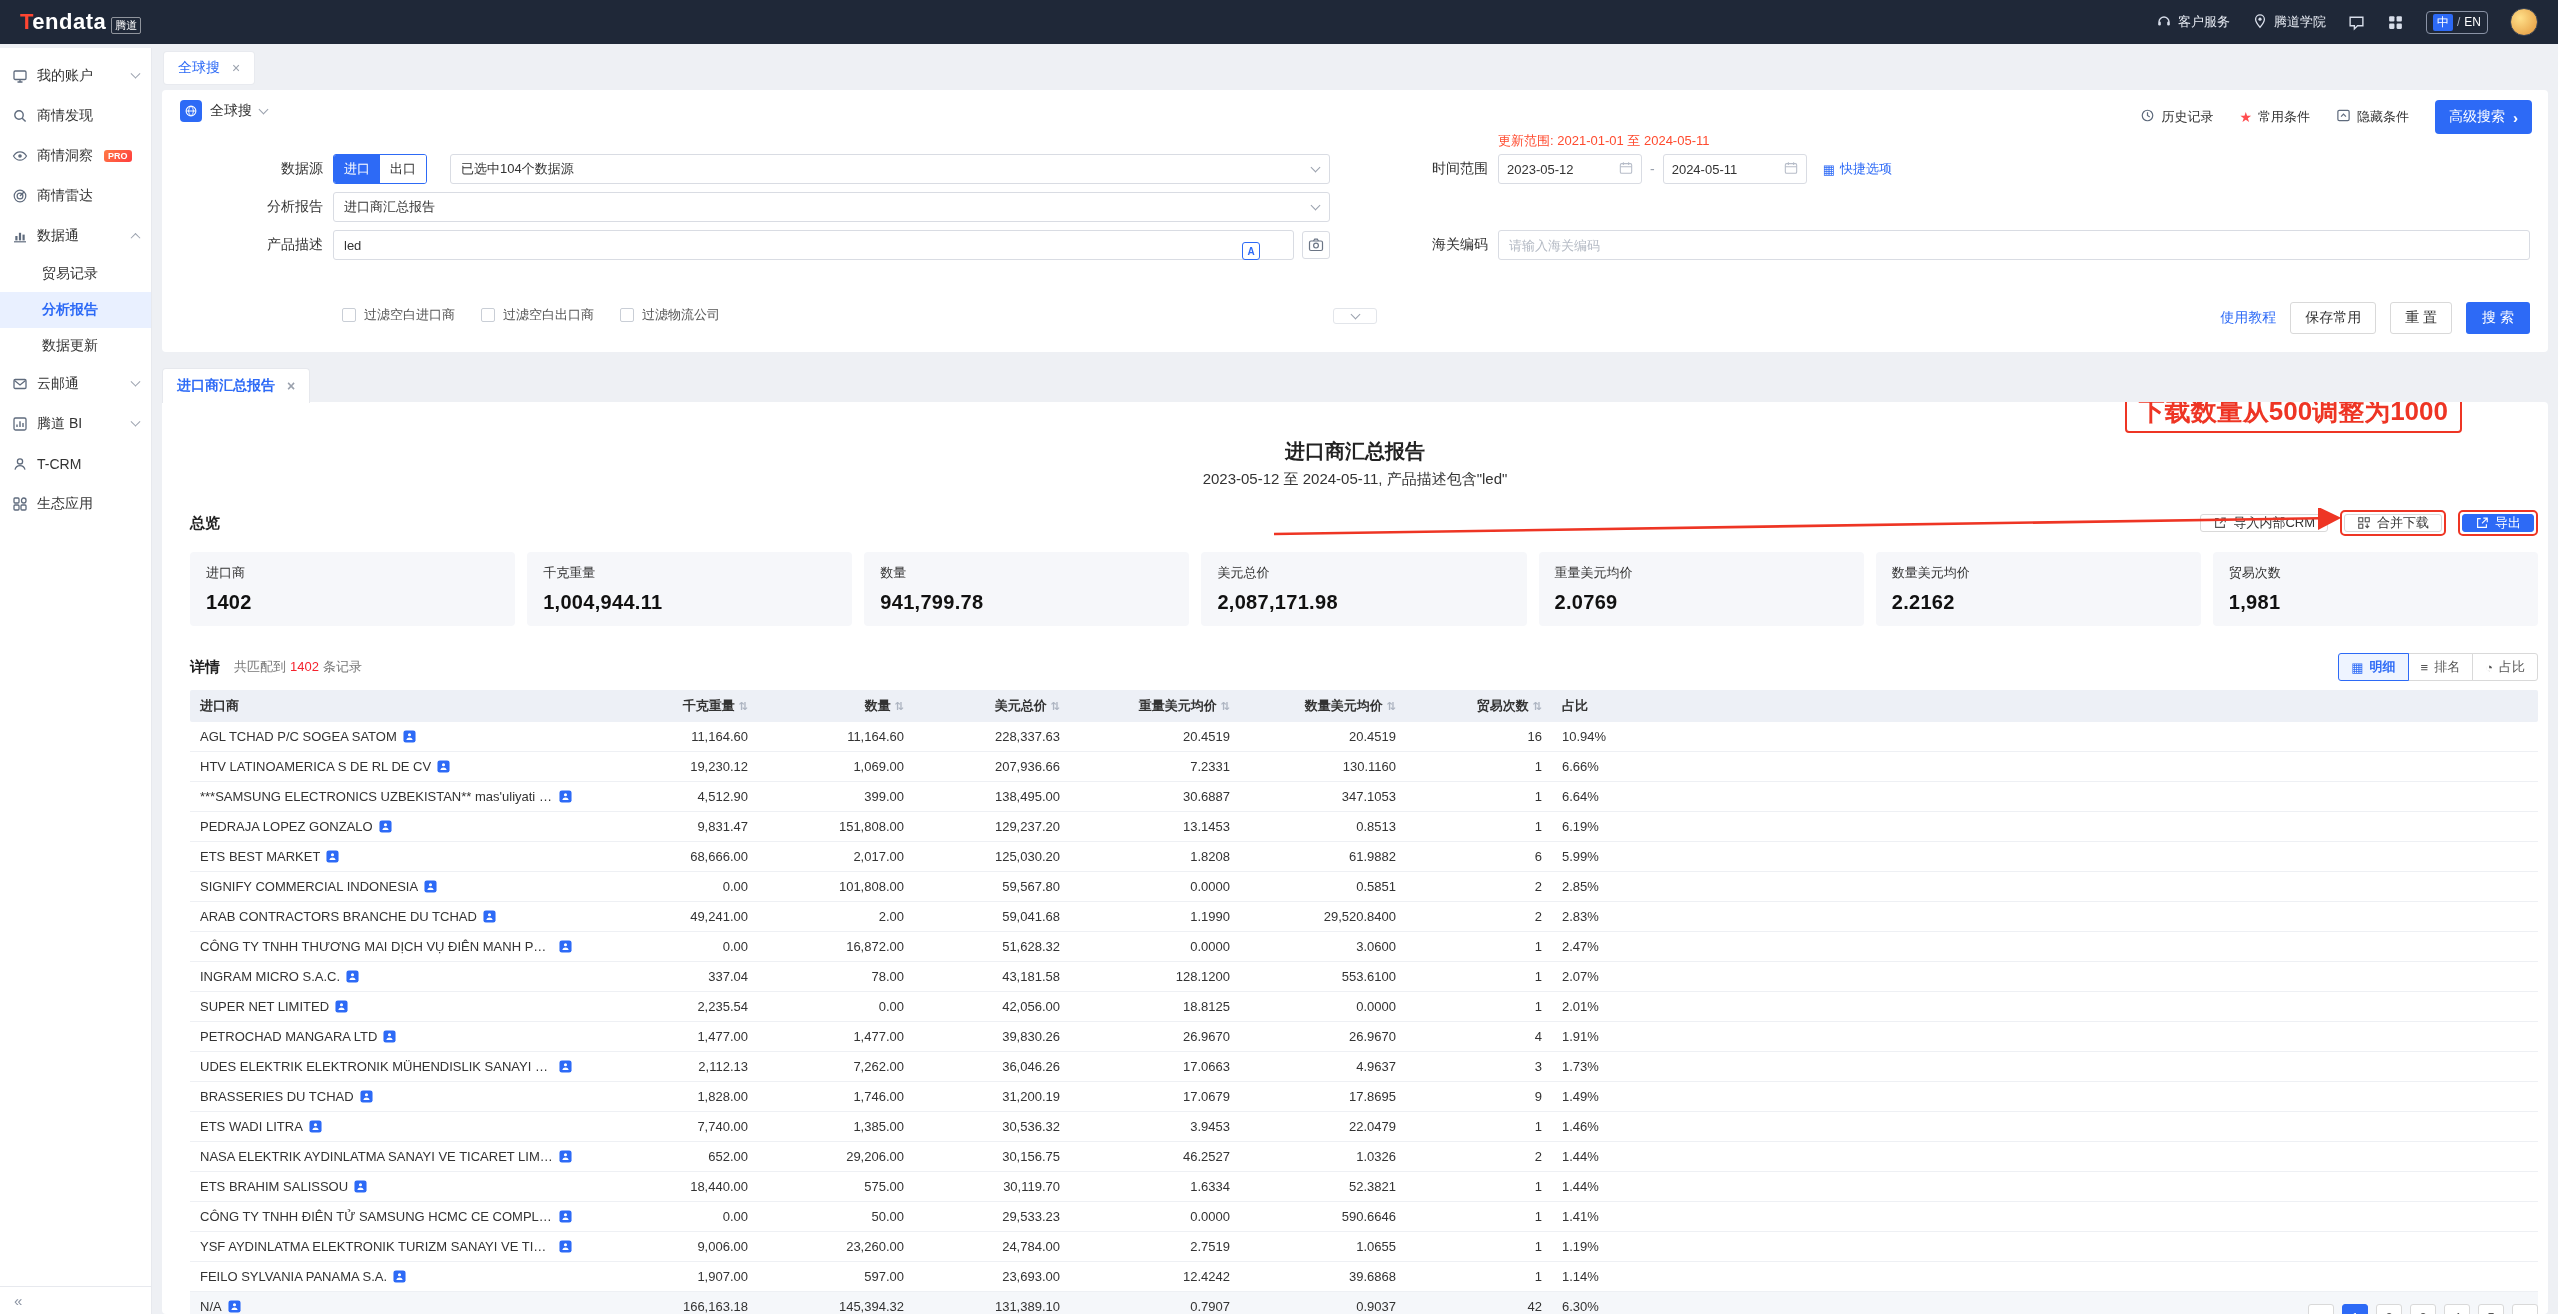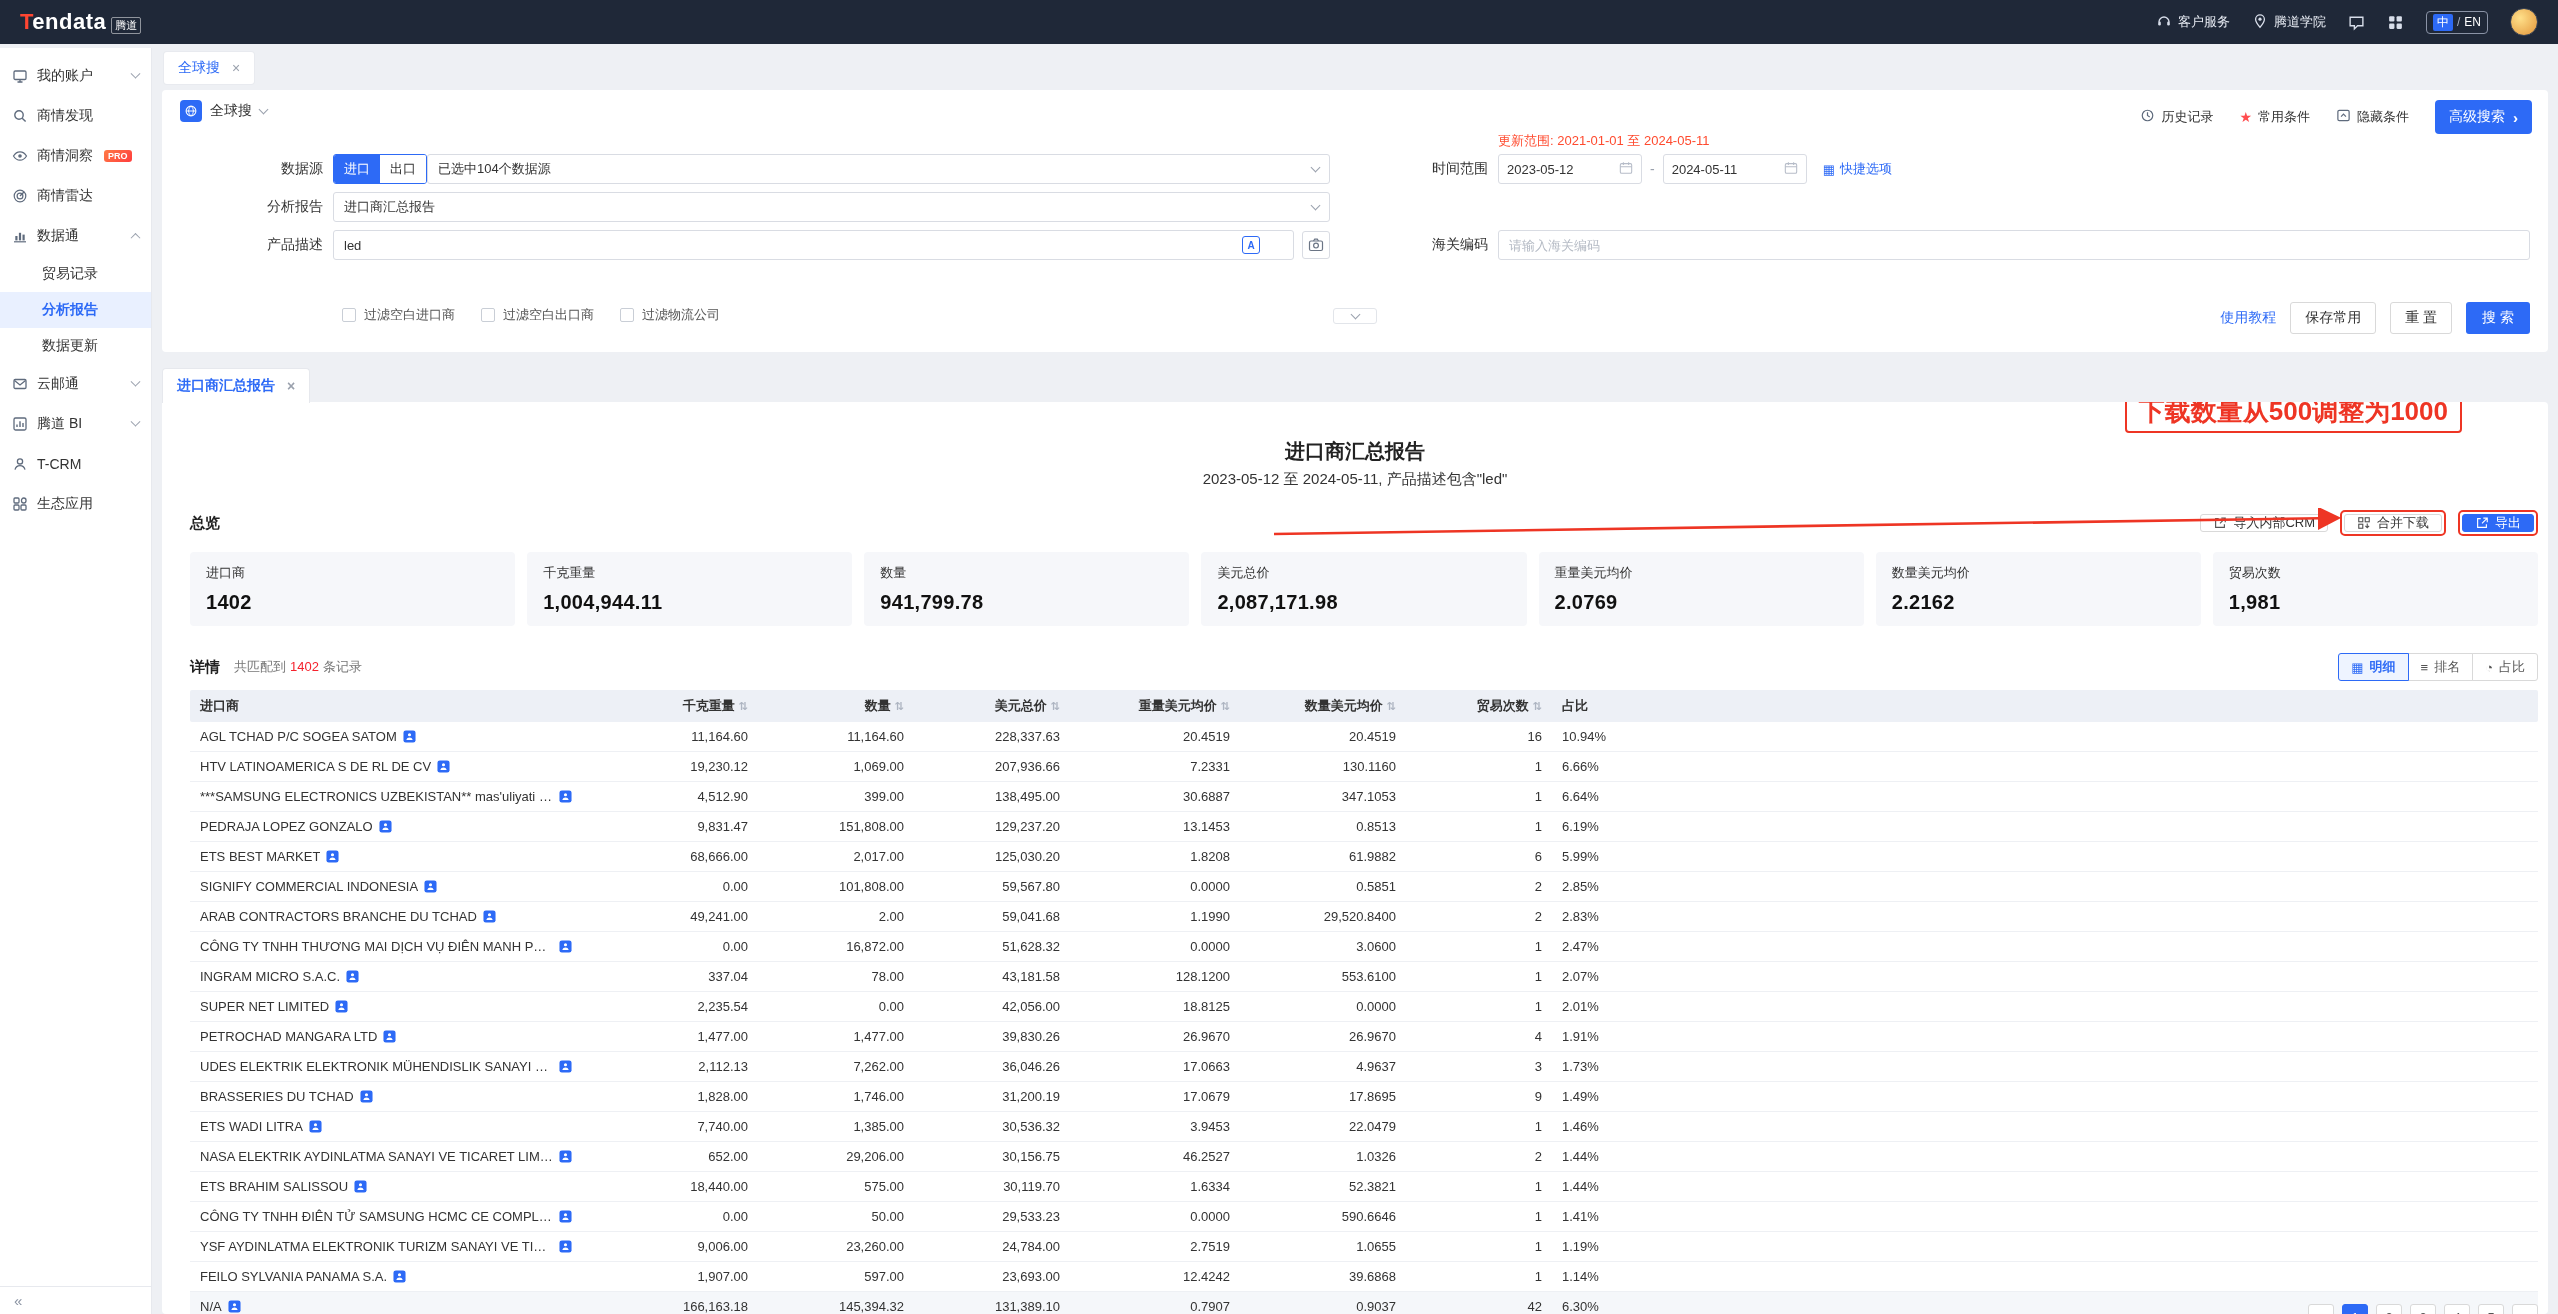--- a/index.html
+++ b/index.html
@@ -47,30 +47,30 @@
   .tool{display:flex;align-items:center;gap:6px;font-size:13px;color:#333;cursor:pointer}
   .tool .star{color:#ff4d4f;font-size:14px;line-height:1}
   .adv-btn{background:#2d6af6;color:#fff;border:none;border-radius:4px;padding:8px 14px;font-size:14px;display:flex;align-items:center;gap:8px;cursor:pointer;font-family:inherit}
   .adv-btn .arr{font-size:15px;font-weight:bold}
   .update-range{position:absolute;left:1336px;top:42px;color:#ff4a2e;font-size:13px}
   .srow{position:absolute;left:18px;right:18px;height:30px}
   .fl{display:flex;align-items:center;width:1150px}
   .flabel{width:153px;text-align:right;padding-right:10px;font-size:14px;color:#333;white-space:nowrap}
   .fr{position:absolute;left:1160px;right:0;top:0;display:flex;align-items:center}
   .flabel2{width:158px;text-align:right;padding-right:10px;font-size:14px;color:#333;white-space:nowrap}
-  .seg{display:flex;margin-right:0;border-radius:3px;overflow:hidden;border:1px solid #2d6af6}
+  .seg{display:flex;margin-right:23px;border-radius:3px;overflow:hidden;border:1px solid #2d6af6}
   .seg span{padding:5px 10px;font-size:13px;cursor:pointer}
   .seg .on{background:#2d6af6;color:#fff}
   .seg .off{background:#fff;color:#333}
   .sel{flex:1;height:30px;border:1px solid #d9dce3;border-radius:3px;background:#fff;display:flex;align-items:center;justify-content:space-between;padding:0 10px;font-size:13px;color:#333;cursor:pointer}
   .sel .ph{color:#b4bac4}
   .chev-d{width:7px;height:7px;border-right:1.4px solid #9aa1ad;border-bottom:1.4px solid #9aa1ad;transform:rotate(45deg);margin-top:-3px}
   .tinput{flex:1;height:30px;border:1px solid #d9dce3;border-radius:3px;padding:0 64px 0 10px;font-size:13px;color:#333;font-family:inherit;outline:none}
   .tinput::placeholder{color:#b4bac4}
-  .inwrap{position:relative;flex:1;display:flex;align-items:center}
+  .inwrap{position:relative;flex:1;display:flex;align-items:flex-end}
   .in-ic{position:absolute;right:34px;display:flex;cursor:pointer}
   .tr-ic{width:18px;height:18px;border:1px solid #2d6af6;border-radius:3px;color:#2d6af6;font-size:10px;font-weight:bold;display:flex;align-items:center;justify-content:center}
   .cam-btn{width:28px;height:28px;border:1px solid #d9dce3;border-radius:3px;background:#fff;display:flex;align-items:center;justify-content:center;margin-left:8px;cursor:pointer}
   .dinput{width:144px;height:30px;border:1px solid #d9dce3;border-radius:3px;background:#fff;display:flex;align-items:center;justify-content:space-between;padding:0 8px;font-size:13px;color:#333;cursor:pointer}
   .dsep{margin:0 8px;color:#9aa1ad}
   .quick{display:flex;align-items:center;gap:5px;color:#2d6af6;font-size:13px;margin-left:16px;cursor:pointer}
   .quick .qic{font-size:13px}
   .cbrow{position:absolute;left:180px;top:216px;display:flex;gap:26px;align-items:center}
   .cbitem{display:flex;align-items:center;gap:8px;font-size:13px;color:#555;cursor:pointer}
   .cb{width:14px;height:14px;border:1px solid #c9ced6;border-radius:2px;background:#fff}

